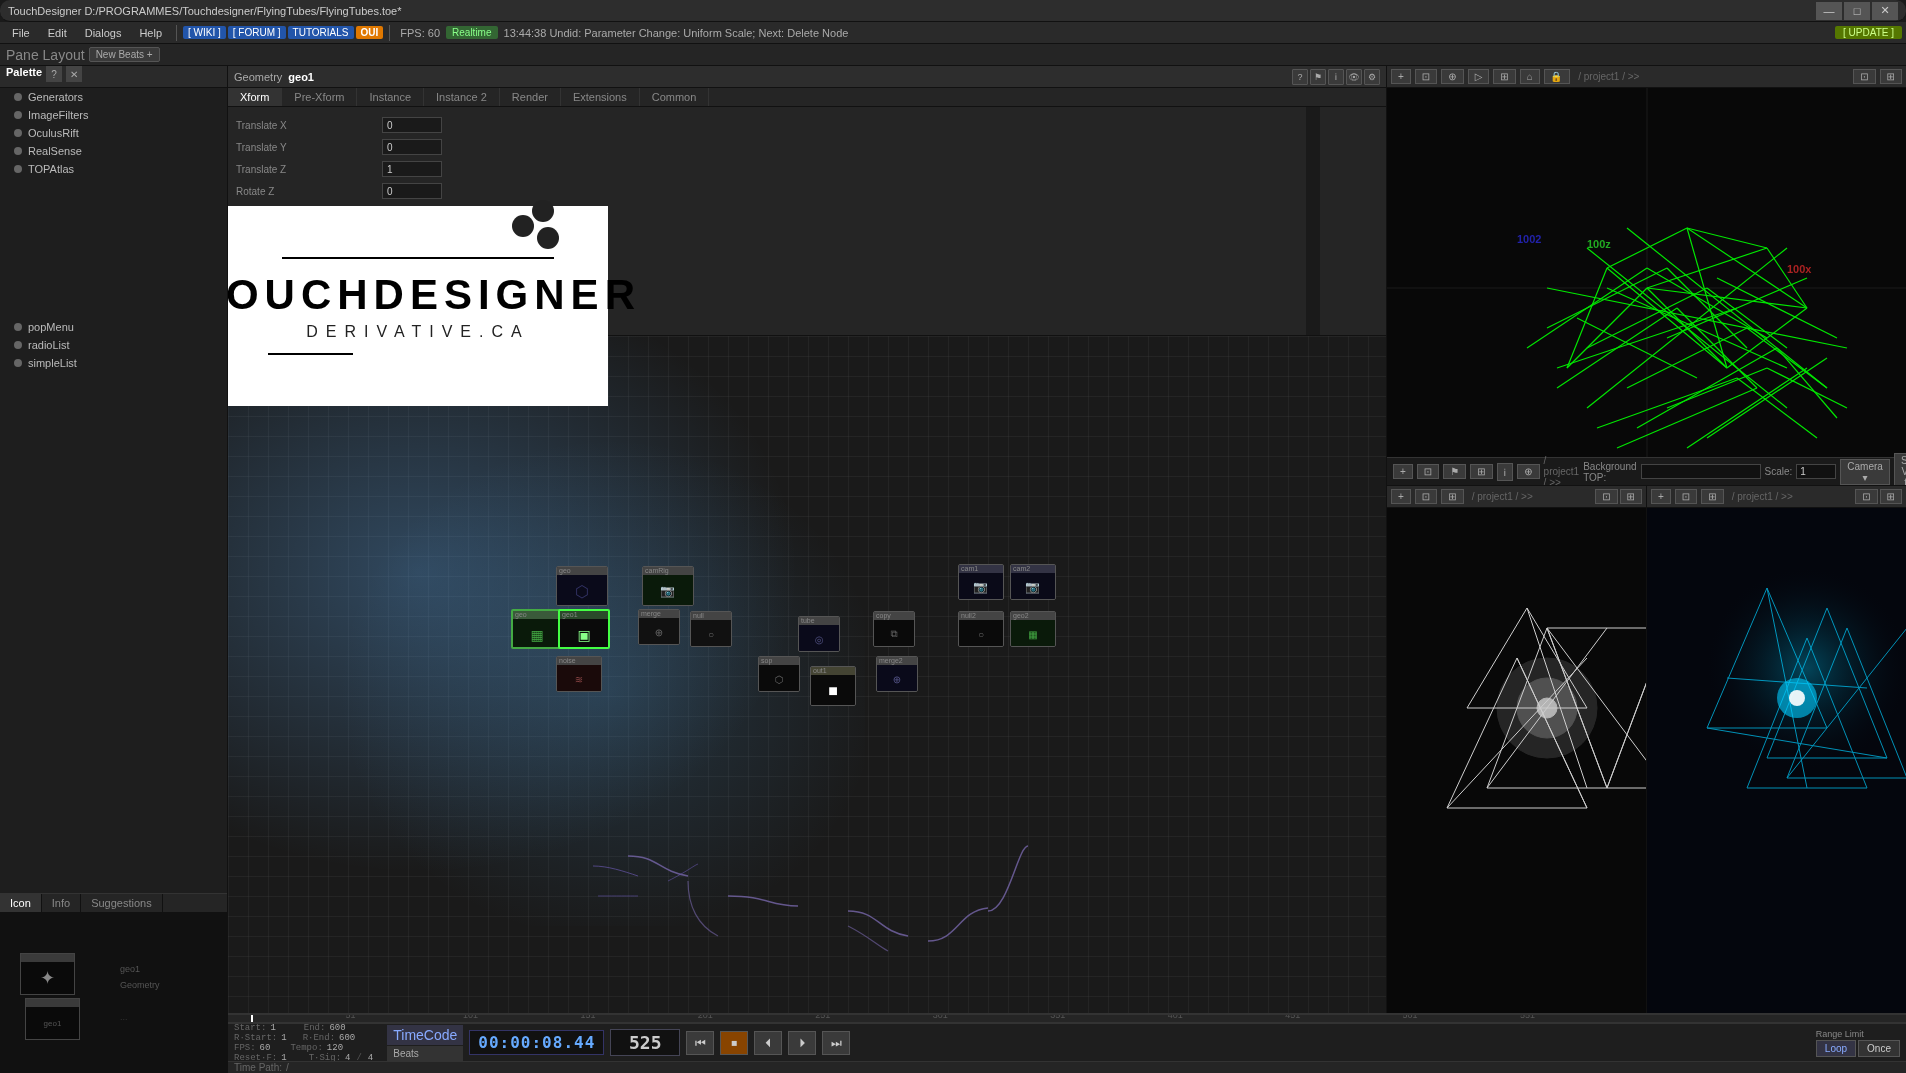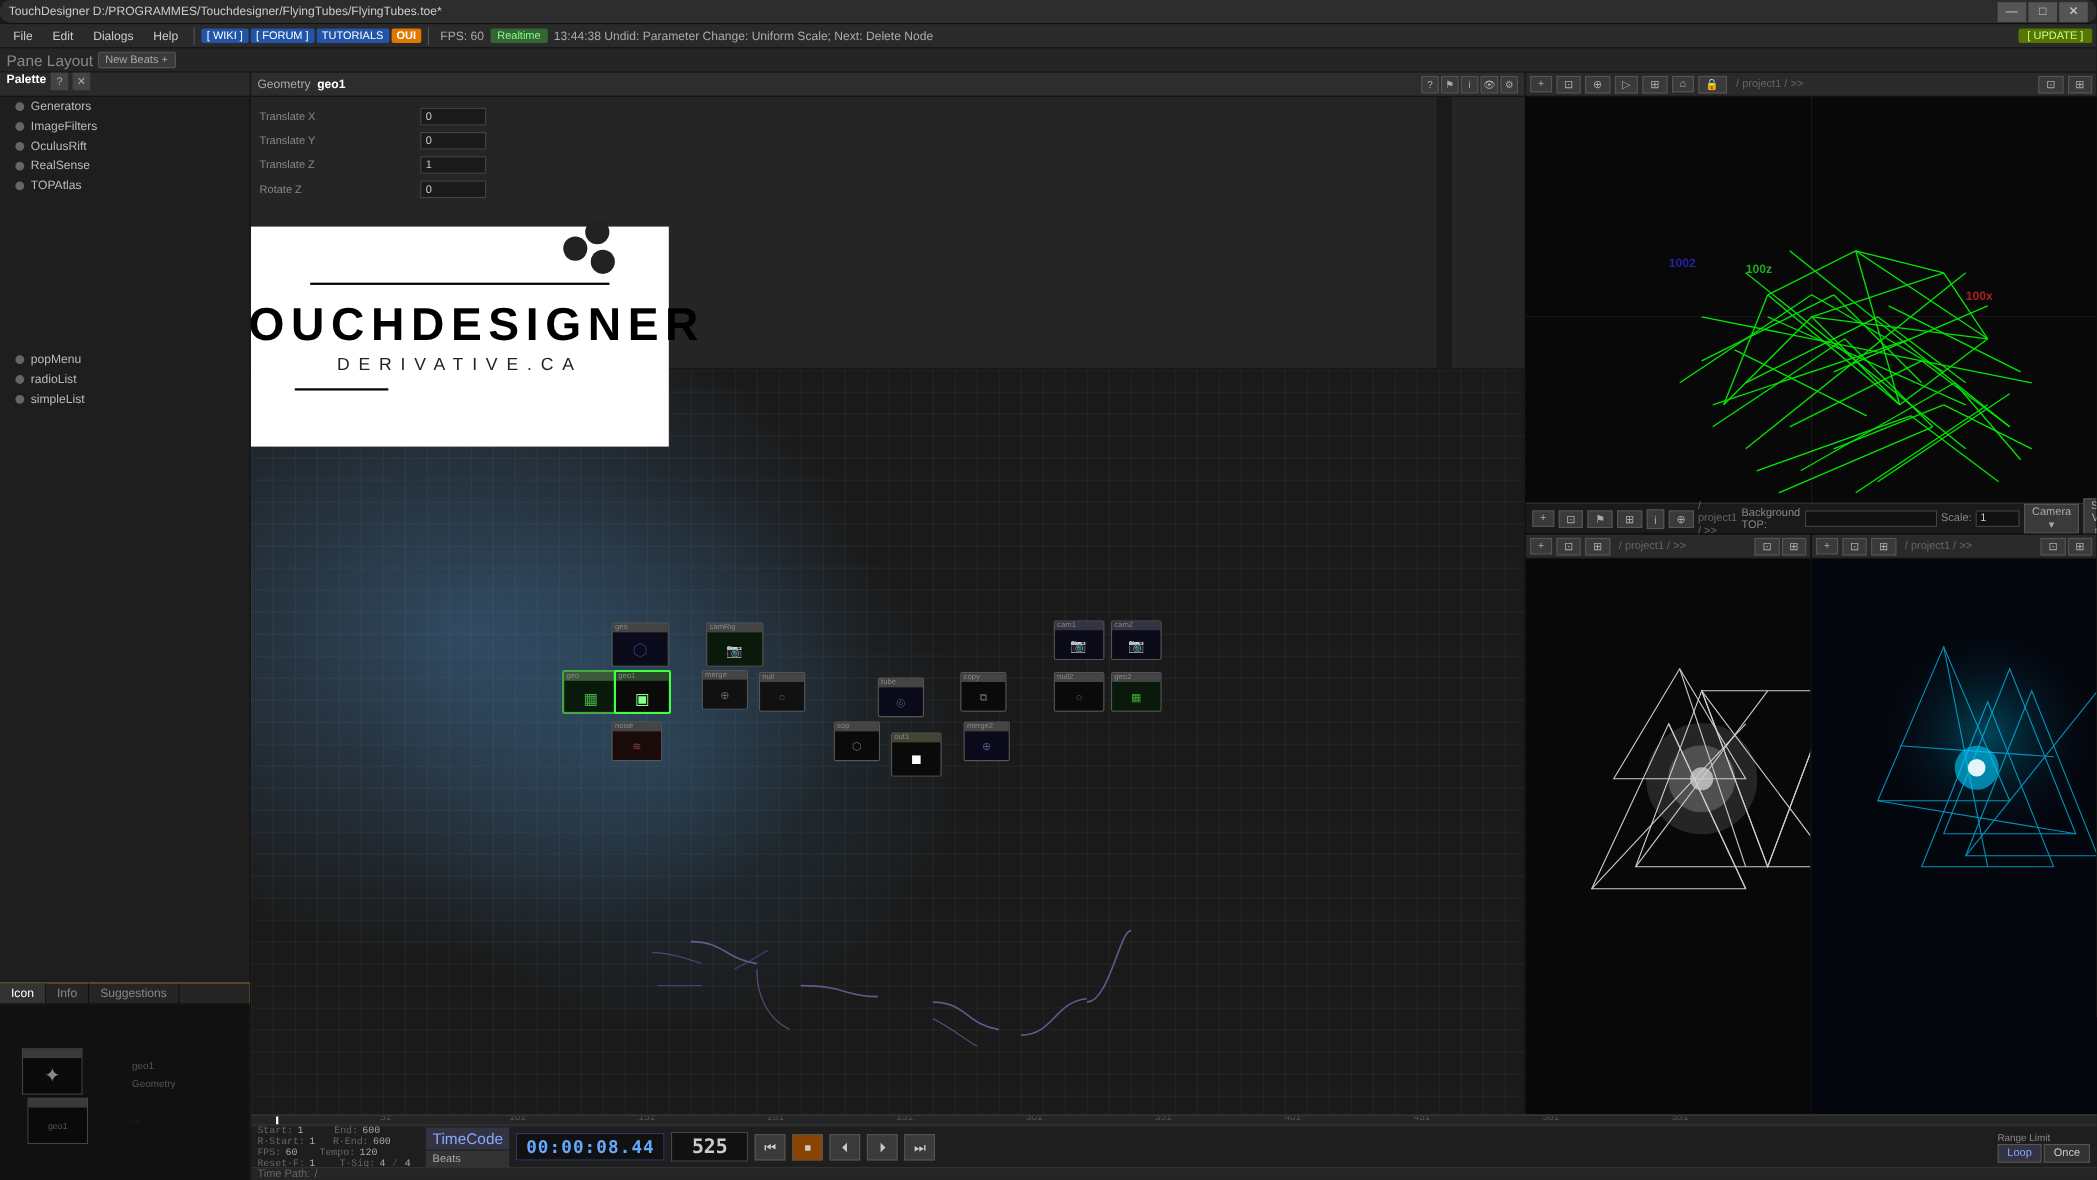--- a/index.html
+++ b/index.html
@@ -549,21 +549,21 @@
       margin-top: 4px;
     }
     #logo-line-bottom { width: 25%; height: 2px; background: #000; margin-top: 12px; align-self: flex-start; margin-left: 20px; }
 
     
     #info-tab {
       position: absolute;
       bottom: 60px;
       left: 0;
       width: 228px;
-      background: #eab308;
+      background: #701a75;
       border-top: 1px solid #333;
     }
     #info-tabs-bar {
       display: flex;
       background: #252525;
       border-bottom: 1px solid #111;
     }
     .info-tab-btn {
       padding: 3px 10px;
       font-size: 11px;
@@ -705,20 +705,29 @@
       <div id="geo-header">
         <span id="geo-title">Geometry</span>
         <span id="geo-name">geo1</span>
         <div style="display:flex; gap:2px; margin-left:auto;">
           <button class="geo-toolbar-btn">?</button>
           <button class="geo-toolbar-btn">⚑</button>
           <button class="geo-toolbar-btn">ℹ</button>
           <button class="geo-toolbar-btn">👁</button>
           <button class="geo-toolbar-btn">⚙</button>
         </div>
+      </div>
+      <div id="geo-tabs">
+        <div class="geo-tab active">Xform</div>
+        <div class="geo-tab">Pre-Xform</div>
+        <div class="geo-tab">Instance</div>
+        <div class="geo-tab">Instance 2</div>
+        <div class="geo-tab">Render</div>
+        <div class="geo-tab">Extensions</div>
+        <div class="geo-tab">Common</div>
       </div>
       <div id="geo-content">
         <div id="geo-params">
 
           <div class="param-row">
             <span class="param-label">Translate X</span>
             <input class="param-value" value="0" style="">
           </div>
           <div class="param-row">
             <span class="param-label">Translate Y</span>

